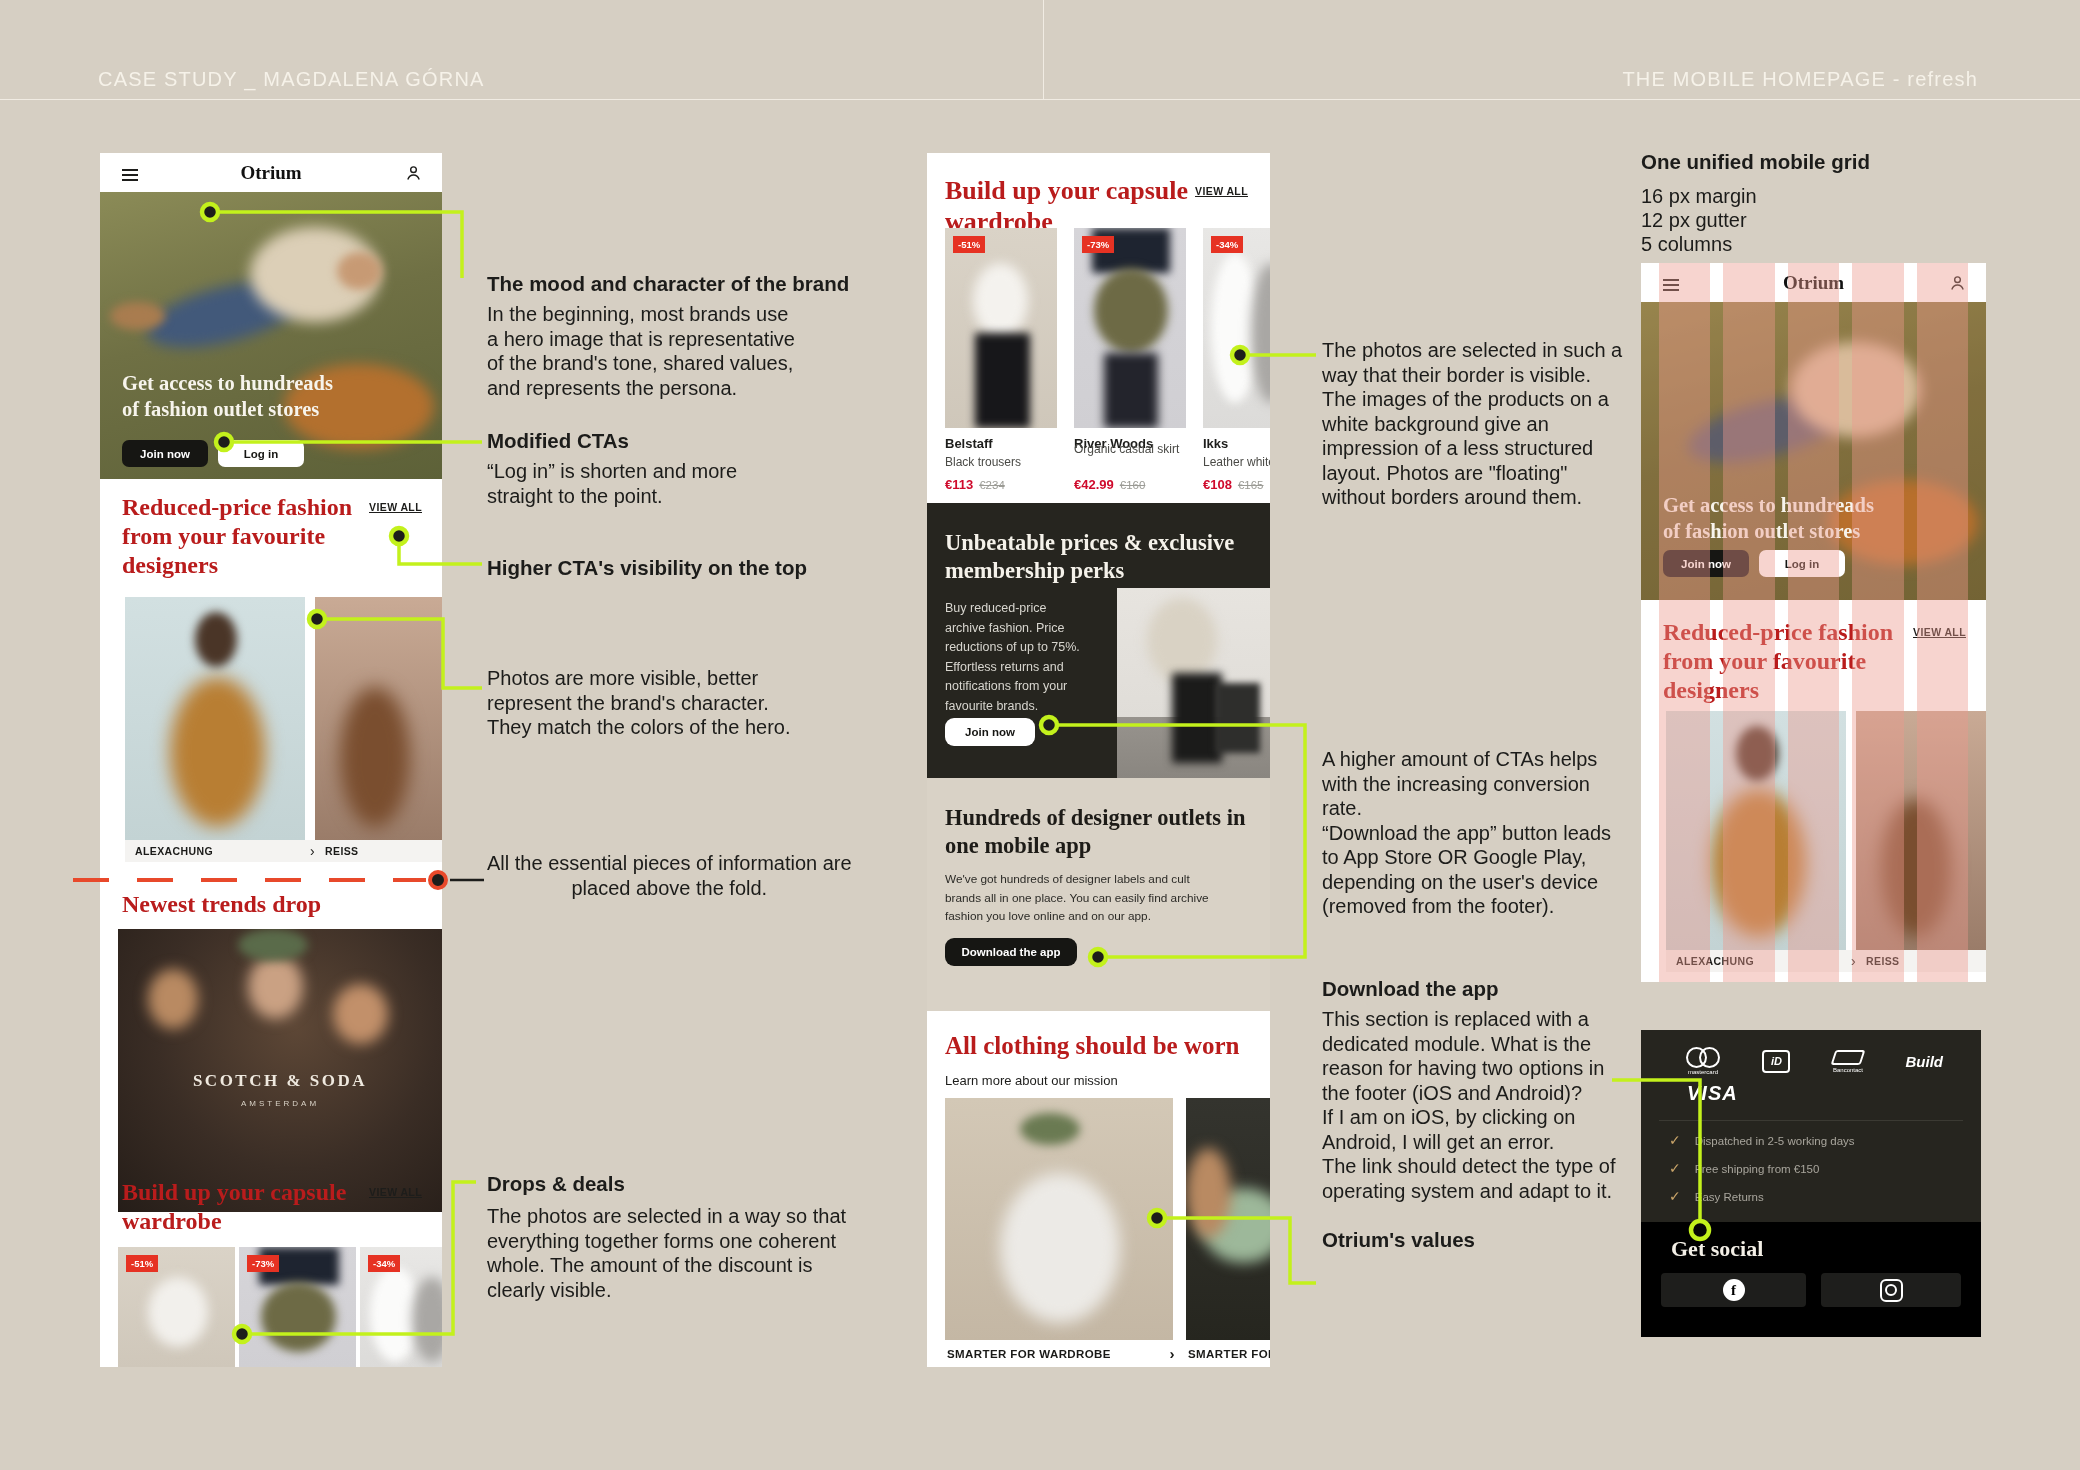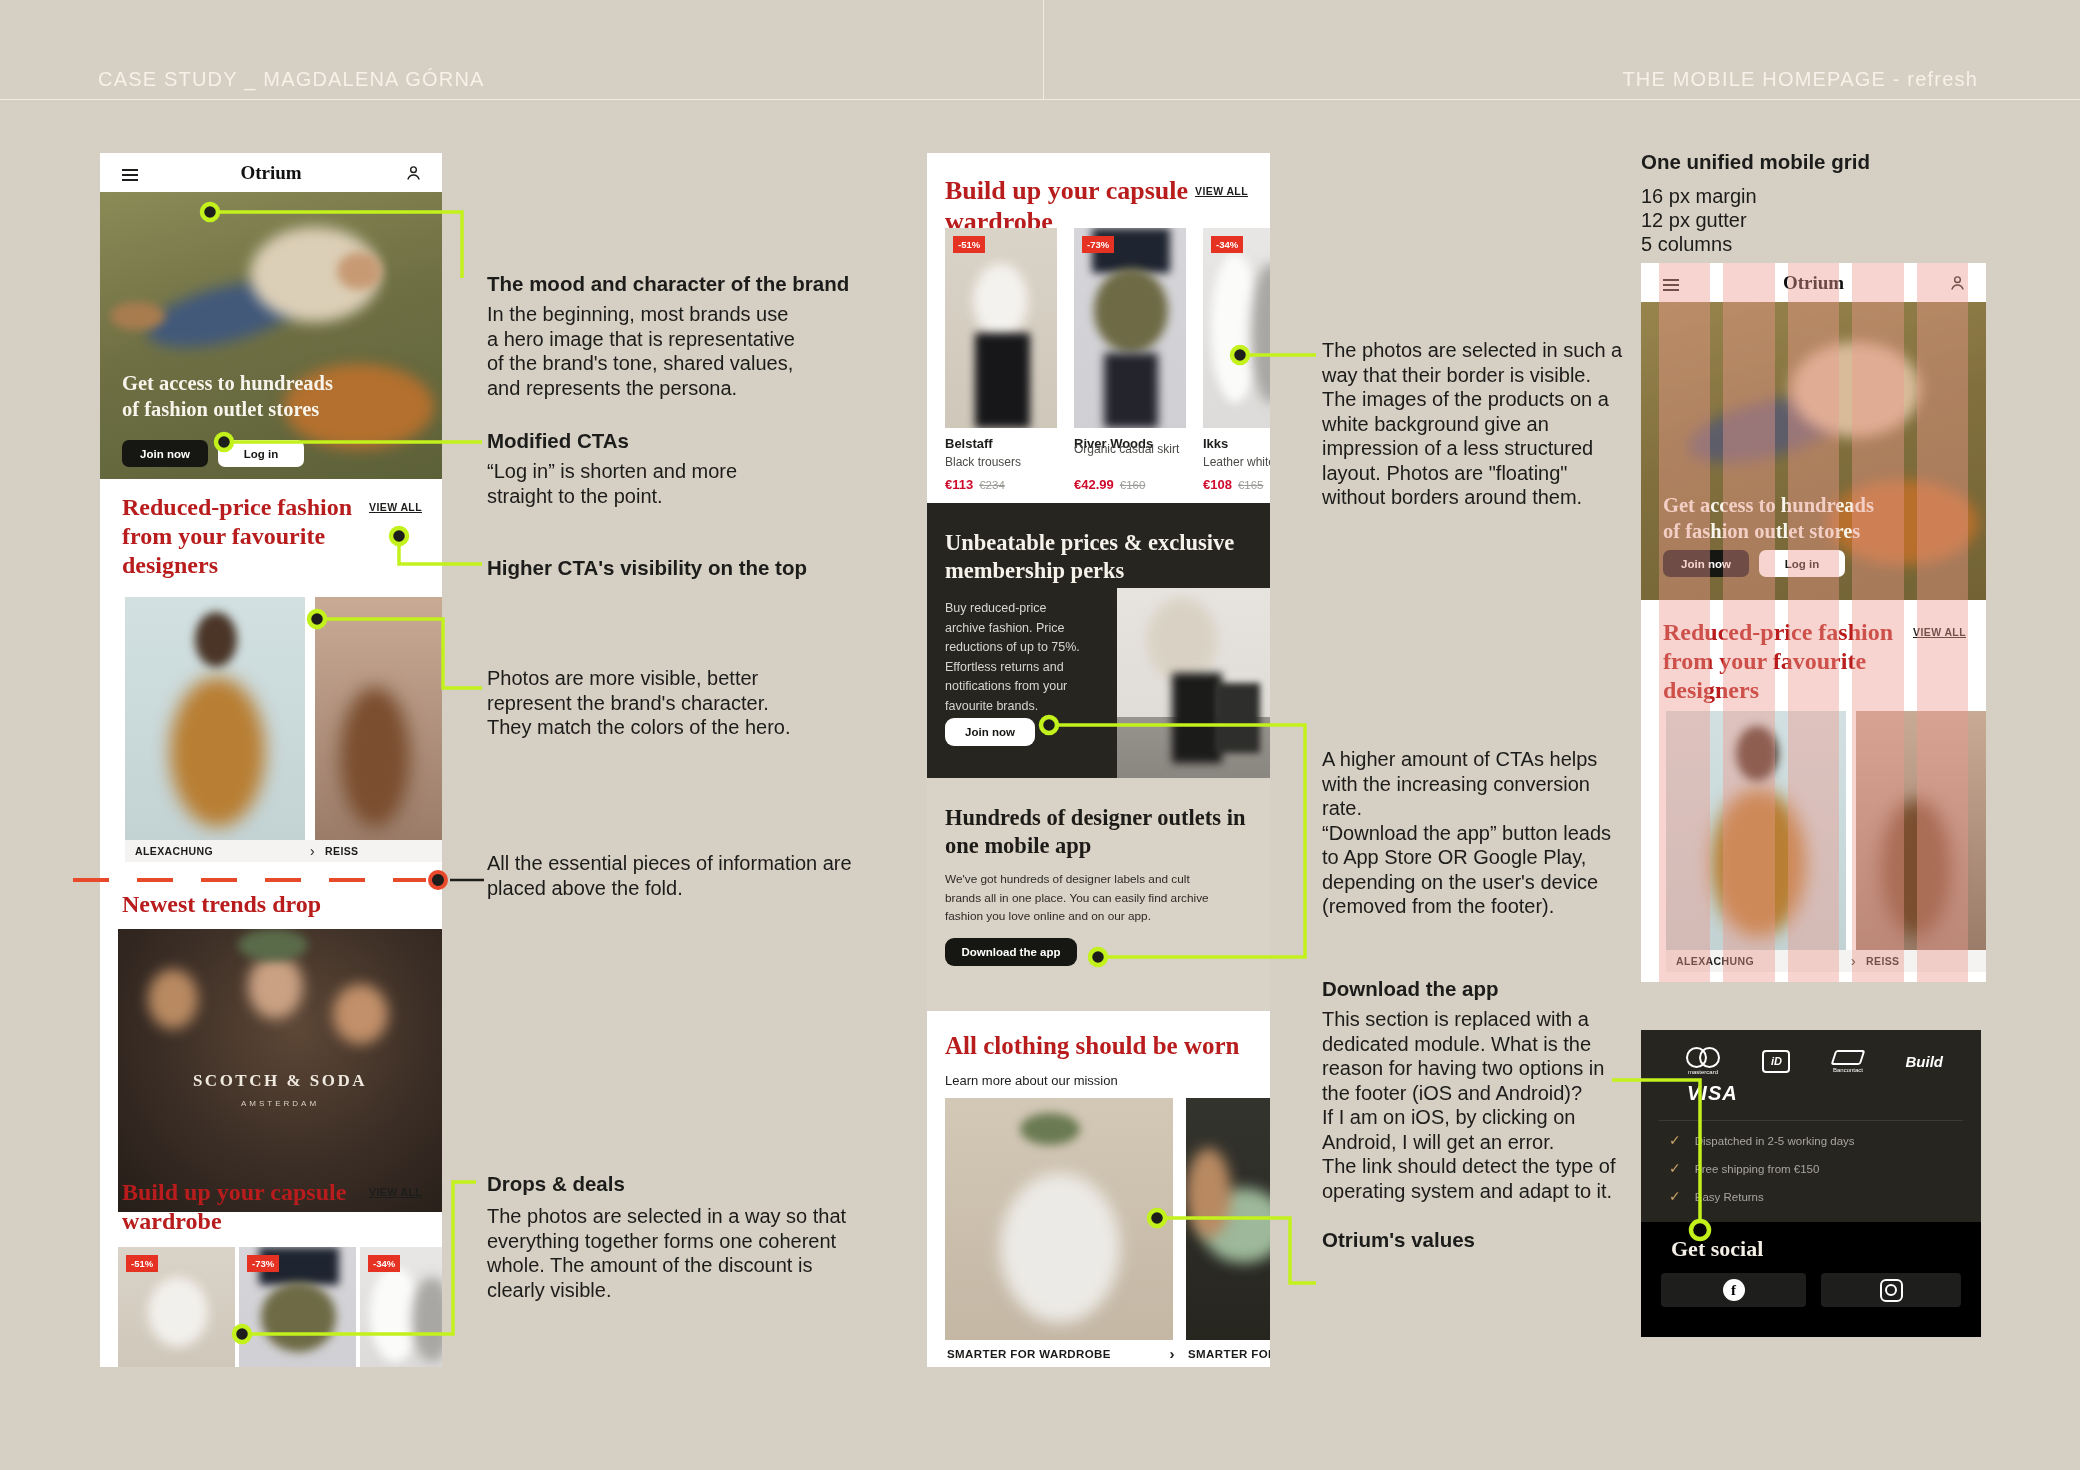--- a/index.html
+++ b/index.html
@@ -310,21 +310,21 @@
 a hero image that is representative
 of the brand's tone, shared values,
 and represents the persona.</div>
   <div class="abs ann-t" style="left:487px;top:429px;">Modified CTAs</div>
   <div class="abs ann-b pre" style="left:487px;top:459px;">“Log in” is shorten and more
 straight to the point.</div>
   <div class="abs ann-t" style="left:487px;top:556px;">Higher CTA's visibility on the top</div>
   <div class="abs ann-b pre" style="left:487px;top:666px;">Photos are more visible, better
 represent the brand's character.
 They match the colors of the hero.</div>
-  <div class="abs ann-b pre" style="left:487px;top:851px;">All the essential pieces of information are
+  <div class="abs ann-b pre" style="left:487px;top:851px;text-align:center;">All the essential pieces of information are
 placed above the fold.</div>
   <div class="abs ann-t" style="left:487px;top:1172px;">Drops &amp; deals</div>
   <div class="abs ann-b pre" style="left:487px;top:1204px;">The photos are selected in a way so that
 everything together forms one coherent
 whole. The amount of the discount is
 clearly visible.</div>
 
   <div class="abs ann-b pre" style="left:1322px;top:338px;">The photos are selected in such a
 way that their border is visible.
 The images of the products on a

